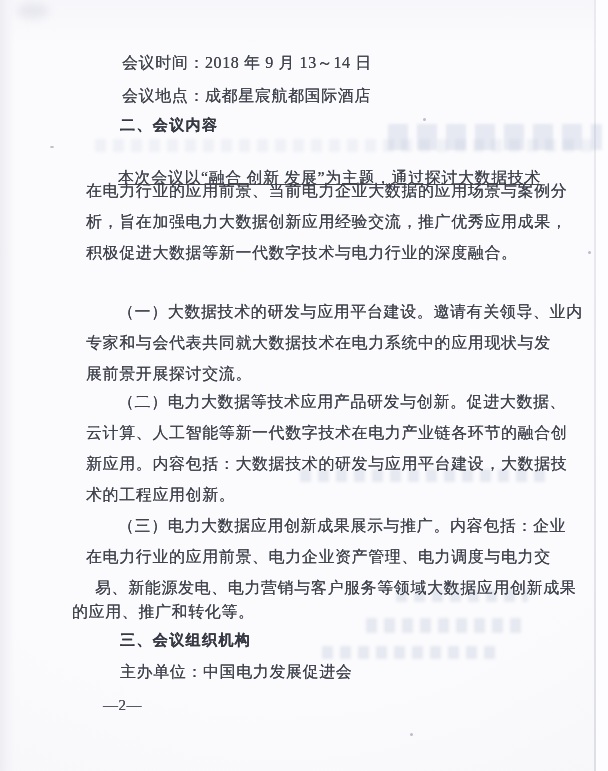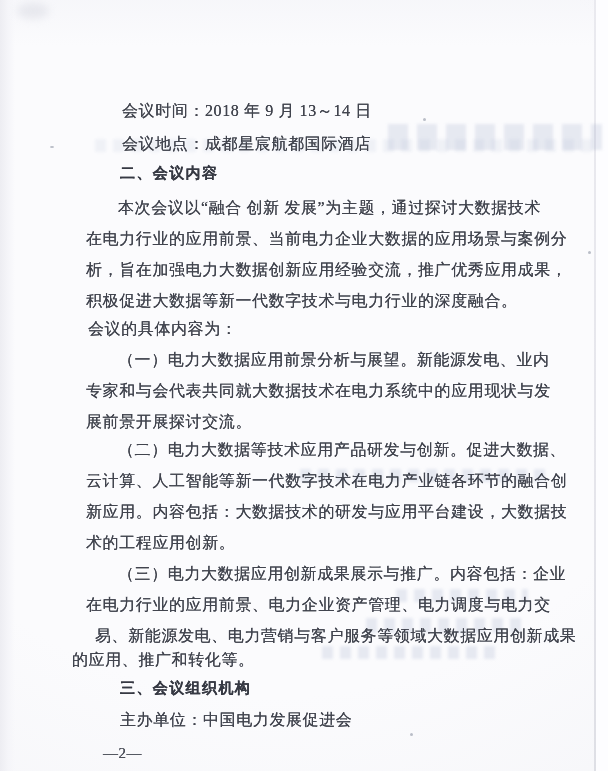--- a/index.html
+++ b/index.html
@@ -28,21 +28,20 @@
   .edge-right-paper{
     position:absolute;left:596px;top:0;width:12px;height:771px;background:#fdfdff;
   }
   .corner-smudge{
     position:absolute;left:17px;top:3px;width:32px;height:16px;border-radius:50%;
     background:#c9cbd6;opacity:.35;filter:blur(4px);
   }
   .t{
     position:absolute;white-space:nowrap;font-size:16px;letter-spacing:.6px;
     text-shadow:0 0 .5px currentColor;
-    margin-top:48px;
   }
   .h{
     font-family:"DejaVu Sans","Liberation Sans",sans-serif;
     font-weight:700;font-size:15px;letter-spacing:1.4px;color:#363943;
   }
   .footer-num{font-size:15px;letter-spacing:.5px;color:#4a4d57;}
   
   .ghost{position:absolute;pointer-events:none;filter:blur(1.6px);}
   .ghost-big{
     height:26px;opacity:.5;
@@ -80,28 +79,27 @@
   <div class="speck" style="left:423px;top:118px;"></div>
   <div class="speck" style="left:50px;top:146px;width:4px;height:2px;"></div>
   <div class="speck" style="left:588px;top:251px;"></div>
   <div class="speck" style="left:410px;top:733px;"></div>
 
   <div class="t" style="left:122px;top:53px;">会议时间：2018 年 9 月 13～14 日</div>
   <div class="t" style="left:122px;top:86px;">会议地点：成都星宸航都国际酒店</div>
 
   <div class="t h" style="left:120px;top:116px;">二、会议内容</div>
 
-  <div class="t" style="left:118px;top:150px;">本次会议以“融合 创新 发展”为主题，通过探讨大数据技术</div>
+  <div class="t" style="left:118px;top:168px;text-decoration:underline;">本次会议以“融合 创新 发展”为主题，通过探讨大数据技术</div>
   <div class="t" style="left:86px;top:181px;">在电力行业的应用前景、当前电力企业大数据的应用场景与案例分</div>
   <div class="t" style="left:86px;top:212px;">析，旨在加强电力大数据创新应用经验交流，推广优秀应用成果，</div>
   <div class="t" style="left:86px;top:243px;">积极促进大数据等新一代数字技术与电力行业的深度融合。</div>
 
-  <div class="t" style="left:88px;top:271px;">会议的具体内容为：</div>
 
-  <div class="t" style="left:118px;top:302px;">（一）电力大数据应用前景分析与展望。新能源发电、业内</div>
+  <div class="t" style="left:118px;top:302px;">（一）大数据技术的研发与应用平台建设。邀请有关领导、业内</div>
   <div class="t" style="left:86px;top:333px;">专家和与会代表共同就大数据技术在电力系统中的应用现状与发</div>
   <div class="t" style="left:86px;top:364px;">展前景开展探讨交流。</div>
 
   <div class="t" style="left:118px;top:392px;">（二）电力大数据等技术应用产品研发与创新。促进大数据、</div>
   <div class="t" style="left:86px;top:423px;">云计算、人工智能等新一代数字技术在电力产业链各环节的融合创</div>
   <div class="t" style="left:86px;top:454px;">新应用。内容包括：大数据技术的研发与应用平台建设，大数据技</div>
   <div class="t" style="left:86px;top:485px;">术的工程应用创新。</div>
 
   <div class="t" style="left:118px;top:516px;">（三）电力大数据应用创新成果展示与推广。内容包括：企业</div>
   <div class="t" style="left:86px;top:547px;">在电力行业的应用前景、电力企业资产管理、电力调度与电力交</div>

